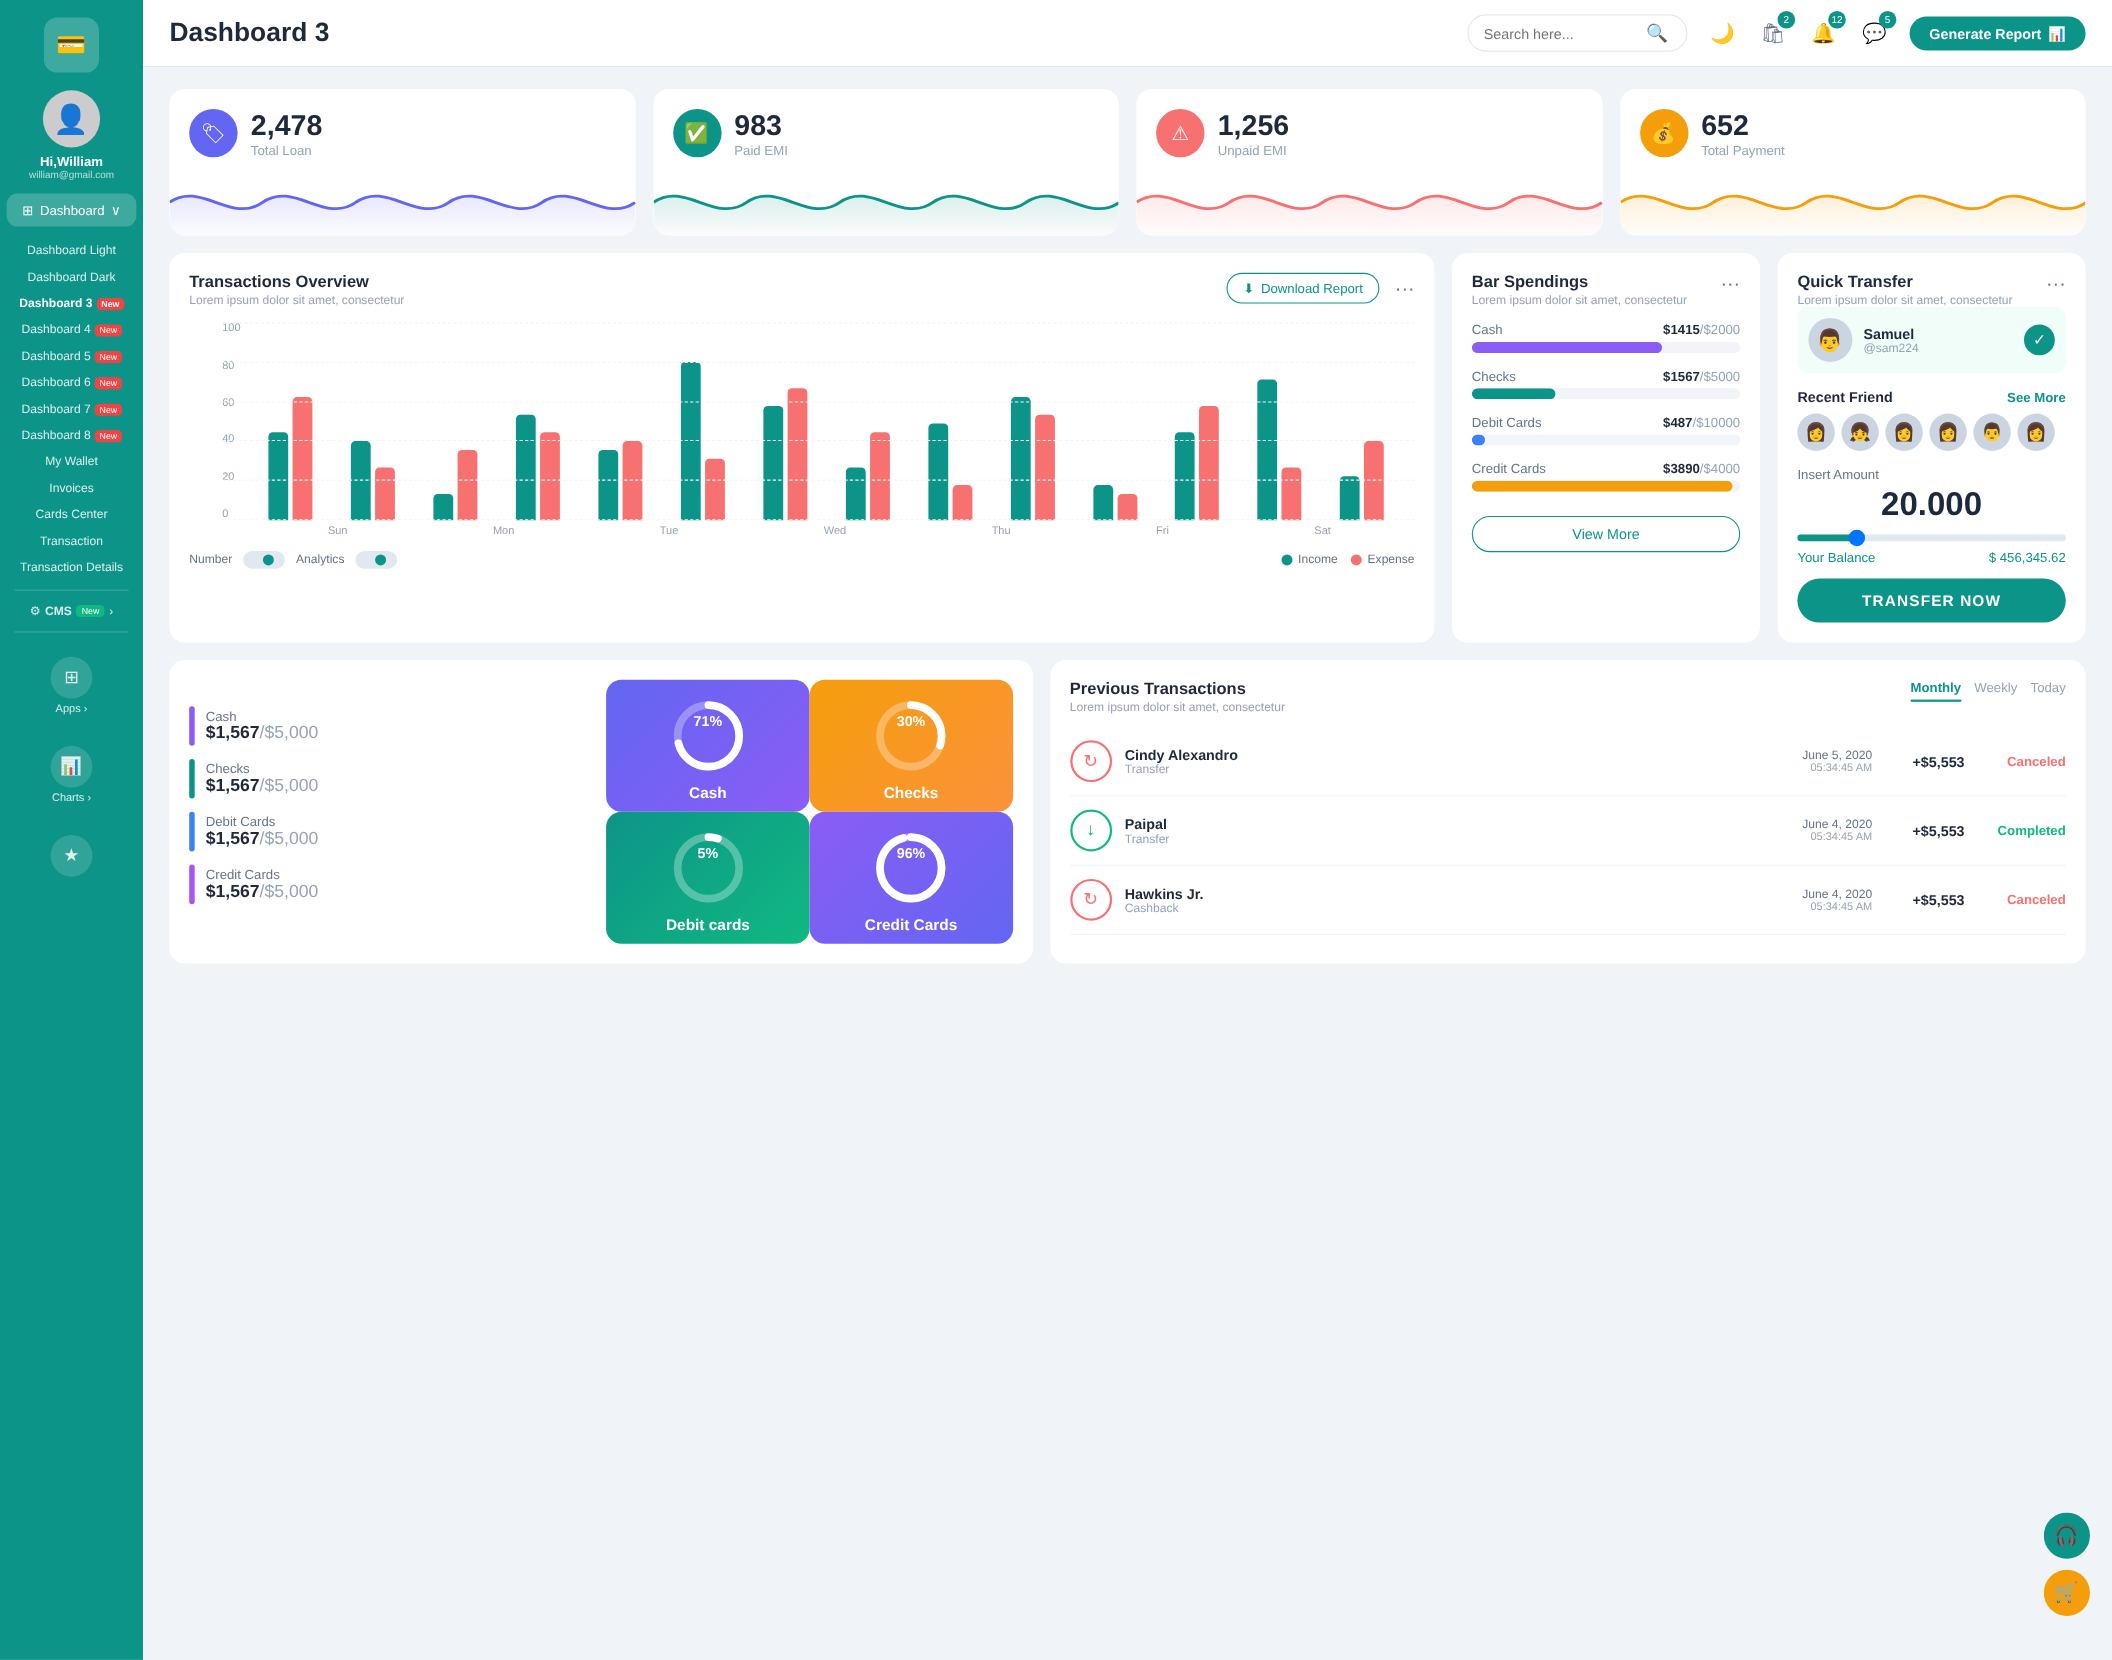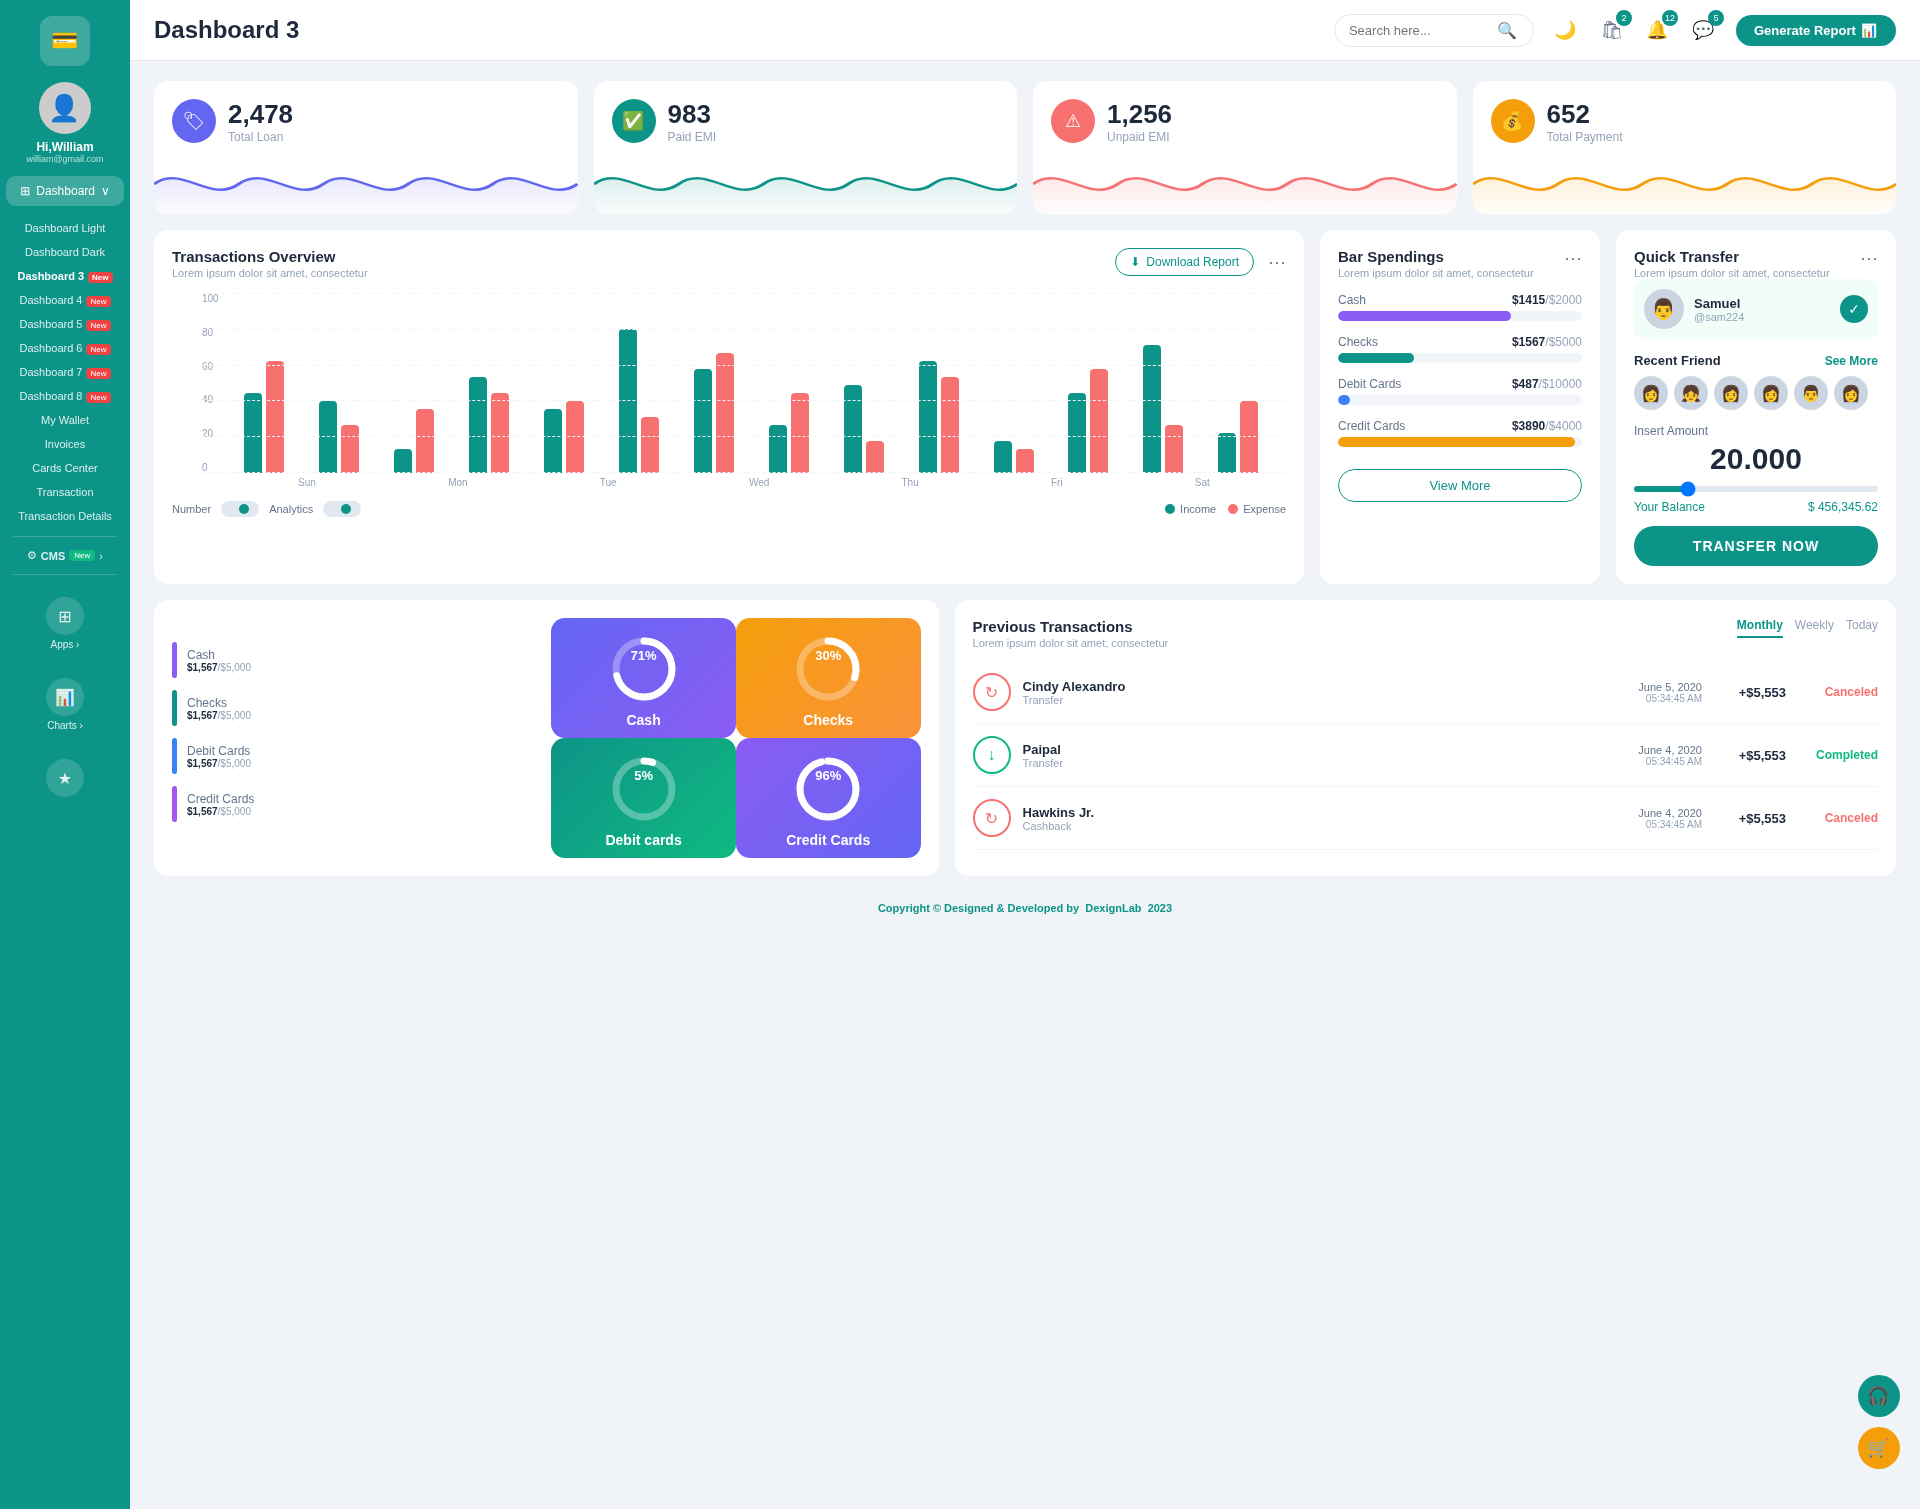--- a/index.html
+++ b/index.html
@@ -294,21 +294,21 @@
     .bottom-row {
       display: grid;
       grid-template-columns: 1fr 1.2fr;
       gap: 16px;
     }
 
     
     .spending-item { display: flex; align-items: center; gap: 10px; margin-bottom: 12px; }
     .spending-color-bar { width: 5px; height: 36px; border-radius: 3px; }
     .spending-info .label { font-size: 12px; color: #64748b; }
-    .spending-info .amount { font-size: 10px; font-weight: 600; color: #1e293b; }
+    .spending-info .amount { font-size: 16px; font-weight: 600; color: #1e293b; }
     .spending-grids {
       display: grid; grid-template-columns: 1fr 1fr;
       gap: 0; margin-top: 0;
     }
     .donut-card {
       border-radius: 12px; padding: 14px;
       display: flex; flex-direction: column; align-items: center;
       color: white; font-size: 13px; font-weight: 600;
     }
     .donut-label { margin-top: 8px; font-size: 14px; font-weight: 700; }
@@ -894,24 +894,19 @@
       <div class="tx-date">June 4, 2020</div>
       <div class="tx-time">05:34:45 AM</div>
     </div>
     <div class="tx-amount">+$5,553</div>
     <div class="tx-status canceled">Canceled</div>
             </div>
           </div>
       </div>
     </div>
 
-    <div class="footer">
-      <span>Copyright © Designed &amp; Developed by</span>
-      &nbsp;<span style="color:#0d9488;font-weight:700;">DexignLab</span>
-      &nbsp;<span>2023</span>
-    </div>
   </div>
 </div>
 
 <div class="float-btns">
   <div class="float-btn" style="background:#0d9488;">🎧</div>
   <div class="float-btn" style="background:#f59e0b;">🛒</div>
 </div>
 
 </body></html>

